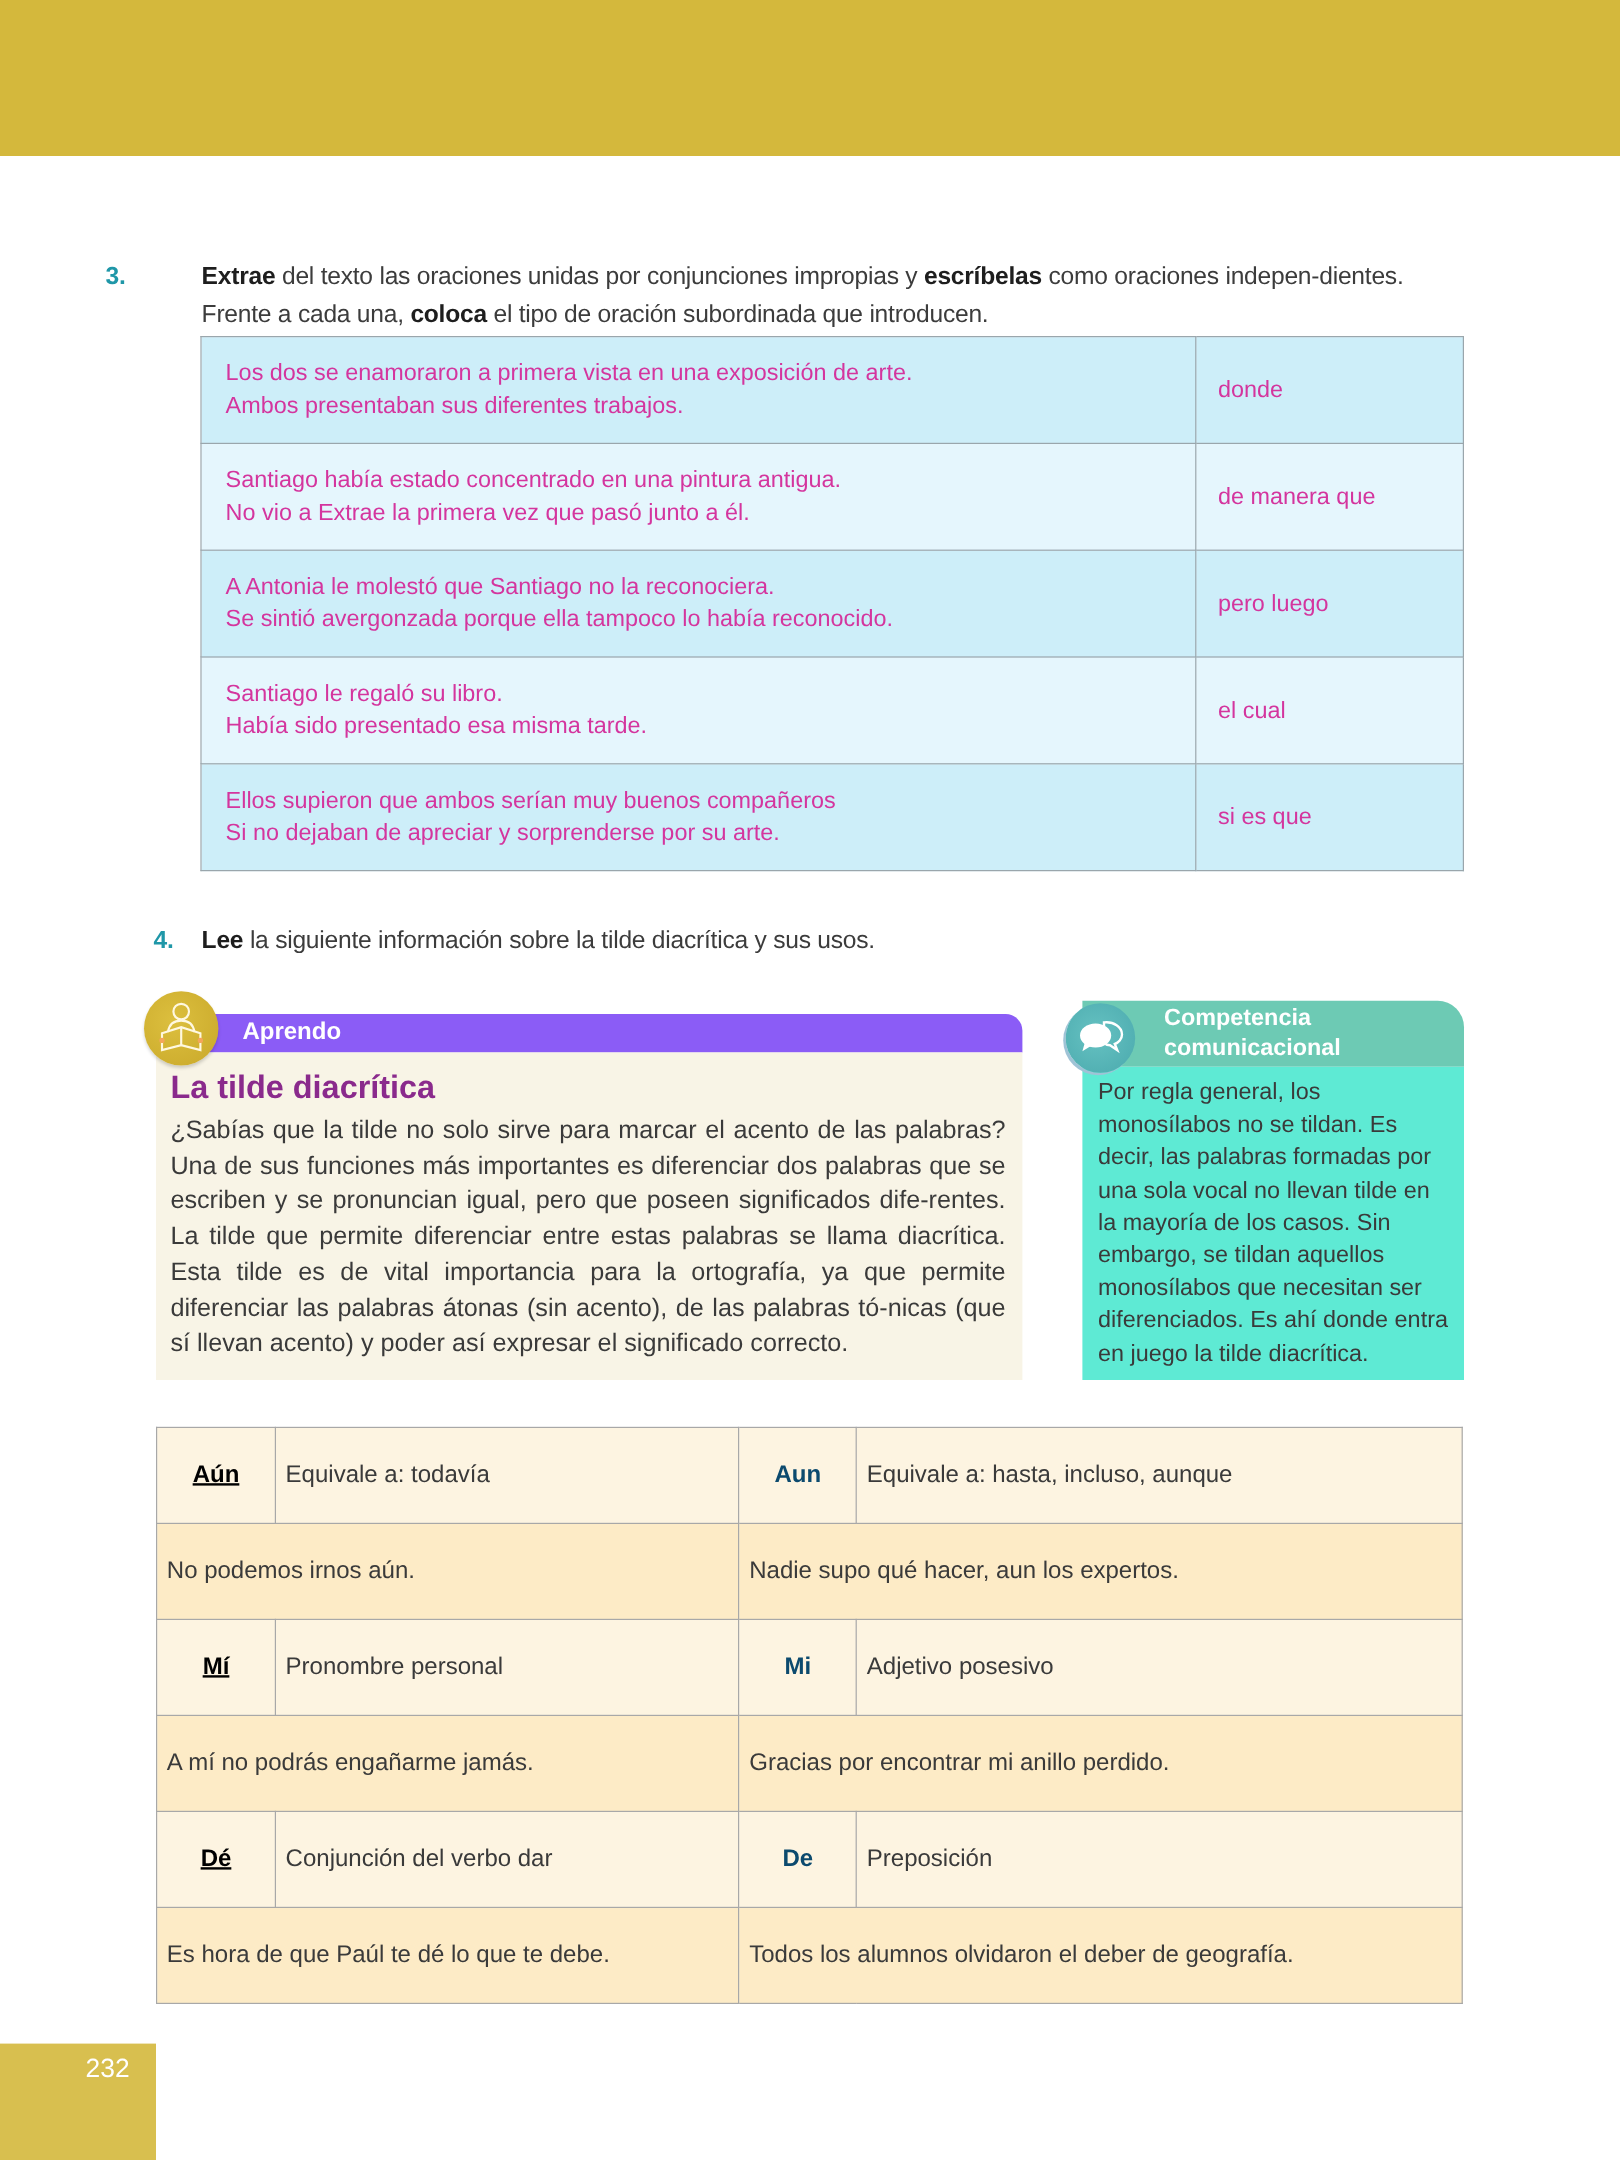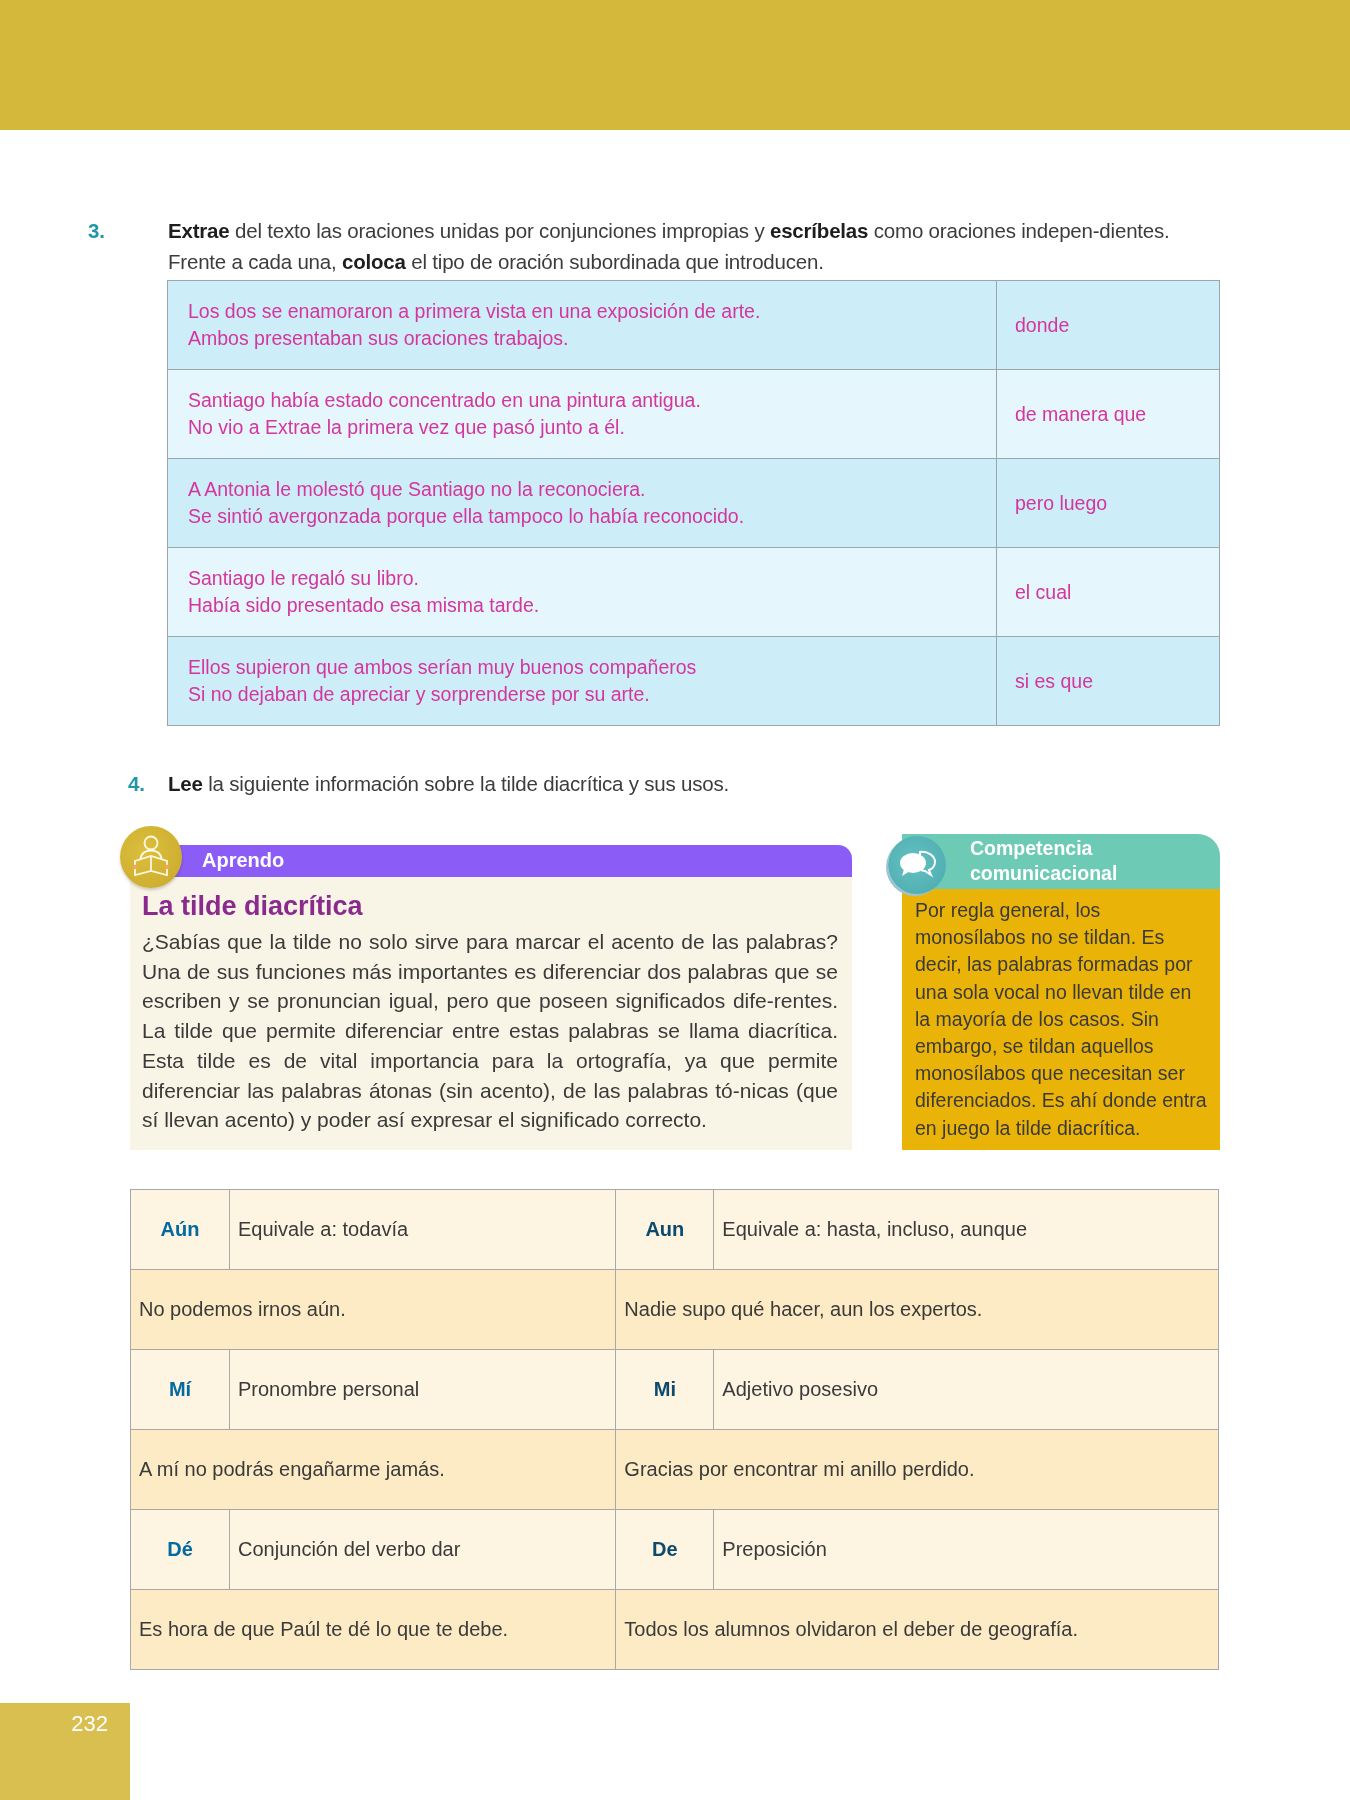--- a/index.html
+++ b/index.html
@@ -31,51 +31,51 @@
   .aprendo-body { position: absolute; left: 0; top: 32px; width: 722px; height: 273px; background: #f8f4e6; padding: 12px 14px 0 12px; }
   .aprendo-title { color: #8a2a8c; font-weight: bold; font-size: 27px; line-height: 34px; margin-bottom: 4px; }
   .aprendo-text { font-size: 21px; line-height: 29.7px; text-align: justify; color: #3a3a3a; }
   .aprendo-icon { position: absolute; left: -10px; top: -19px; width: 62px; height: 62px; border-radius: 50%; background: radial-gradient(circle at 40% 40%, #dcbf3e, #c9a82a); box-shadow: 0 2px 3px rgba(0,0,0,0.18); }
   .aprendo-icon svg { position: absolute; left: 11px; top: 8px; }
 
   
   .comp { position: absolute; left: 888px; top: 834px; width: 332px; height: 316px; }
   .comp-band { position: absolute; left: 14px; top: 0; width: 318px; height: 55px; background: #6dcab4; border-radius: 0 22px 0 0; }
   .comp-label { position: absolute; left: 68px; top: 2px; color: #ffffff; font-weight: bold; font-size: 19.5px; line-height: 25px; }
-  .comp-body { position: absolute; left: 14px; top: 55px; width: 318px; height: 261px; background: #eab308; padding: 8px 10px 0 13px; }
+  .comp-body { position: absolute; left: 14px; top: 55px; width: 318px; height: 261px; background: #5eead4; padding: 8px 10px 0 13px; }
   .comp-text { font-size: 19.5px; line-height: 27.2px; color: #3a3a3a; }
   .comp-icon { position: absolute; left: 0; top: 2px; width: 58px; height: 58px; border-radius: 50%; background: radial-gradient(circle at 45% 45%, #66c2c2, #4aa9ad); box-shadow: -2px 2px 0 #9fc3d6; }
   .comp-icon svg { position: absolute; left: 10px; top: 12px; }
 
   
   .dia-table { position: absolute; left: 130px; top: 1189px; width: 1089px; border-collapse: collapse; border: 1.5px solid #9a9a9a; }
   .dia-table td { border: 1.5px solid #a8a8a8; font-size: 20px; color: #3a3a3a; vertical-align: middle; }
   .dia-table tr { height: 80px; }
   .dia-table tr.def td { background: #fdf4e1; }
   .dia-table tr.ex td { background: #fdebc6; padding-left: 8px; }
-  .dia-table td.word { width: 99px; text-align: center; font-weight: bold; color: #0369a1; }
+  .dia-table td.word { width: 99px; text-align: center; font-weight: bold; color: #000000; text-decoration: underline; }
   .dia-table td.meaning { padding-left: 8px; }
   .dia-table td.word2 { width: 98px; text-align: center; font-weight: bold; color: #0c4a6e; }
 
   .footer-block { position: absolute; left: 0; top: 1703px; width: 130px; height: 97px; background: #d8bf4f; }
   .page-num { position: absolute; right: 22px; top: 8px; color: #ffffff; font-size: 22px; }
 </style>
 </head>
 <body>
 
 <div class="top-band"></div>
 
 <p class="question q3"><span class="num">3.</span><b>Extrae</b><span> del texto las oraciones unidas por conjunciones impropias y </span><b>escríbelas</b><span> como oraciones indepen-dientes. Frente a cada una, </span><b>coloca</b><span> el tipo de oración subordinada que introducen.</span></p>
 
 <table class="ex-table">
   <tbody>
       <tr class="odd">
     <td class="sent">
           <span>Los dos se enamoraron a primera vista en una exposición de arte.</span>
-          <span>Ambos presentaban sus oraciones trabajos.</span>
+          <span>Ambos presentaban sus diferentes trabajos.</span>
         </td>
     <td class="conj">donde</td>
   </tr>
   <tr class="even">
     <td class="sent">
           <span>Santiago había estado concentrado en una pintura antigua.</span>
           <span>No vio a Extrae la primera vez que pasó junto a él.</span>
         </td>
     <td class="conj">de manera que</td>
   </tr>

